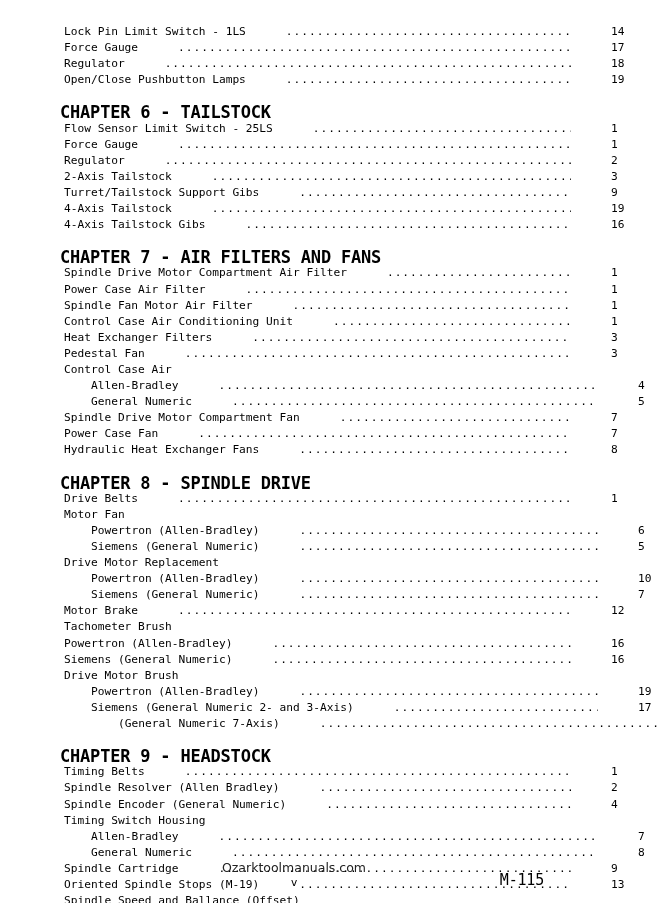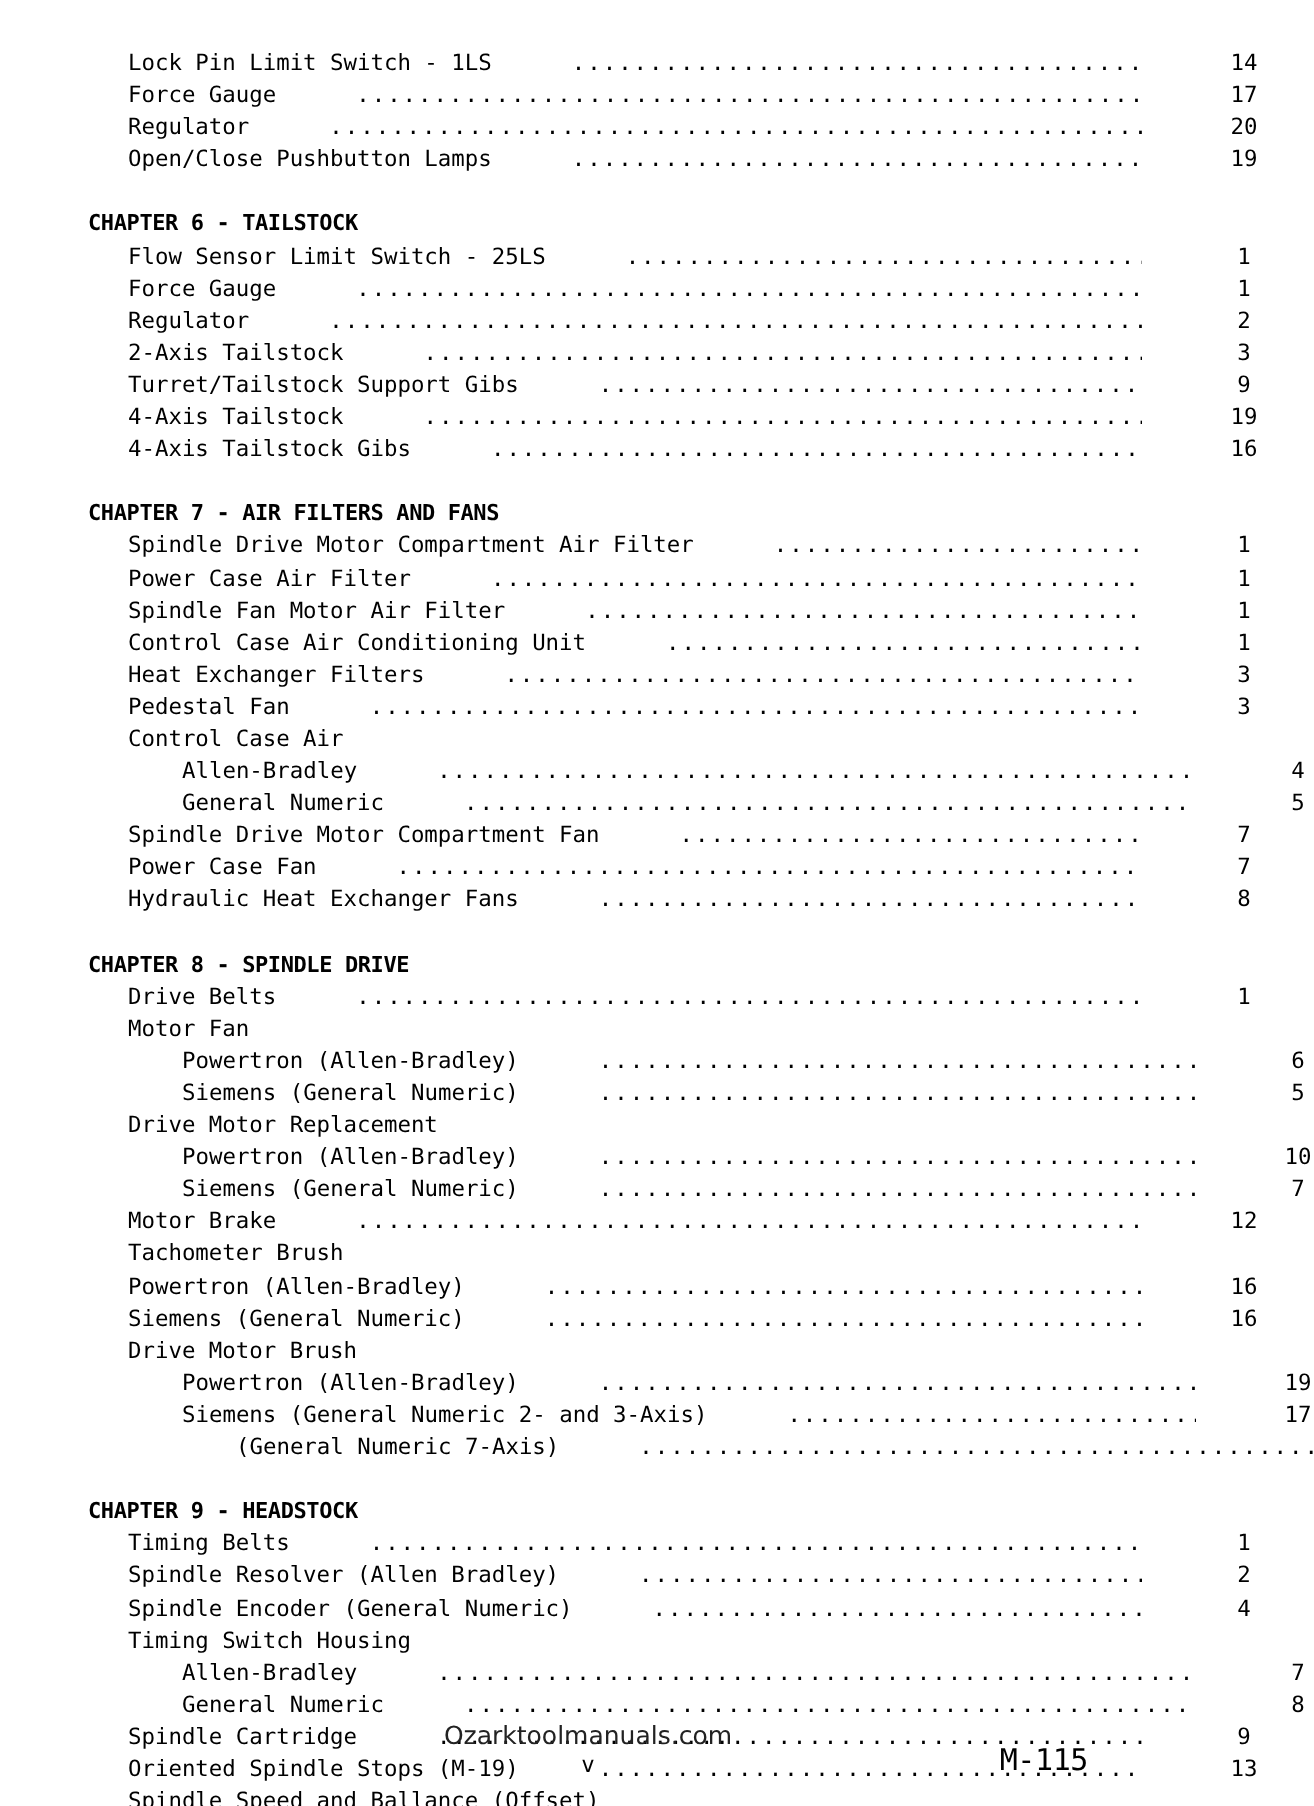--- a/index.html
+++ b/index.html
@@ -23,22 +23,23 @@
     padding: 24px 44px 0 44px;
   }
   .toc {
     font-size: 11.2px;
     line-height: 16.1px;
     letter-spacing: 0px;
   }
   .chapter-head {
     font-weight: bold;
     white-space: pre;
-    font-size: 11px;
+    font-size: 17px;
     letter-spacing: -0.2px;
+    margin-left: 16px;
   }
   .spacer {
     height: 16.1px;
   }
   .entry {
     display: flex;
     align-items: baseline;
     white-space: pre;
     width: 100%;
     gap: 36px;
@@ -51,21 +52,21 @@
     flex: 1 1 auto;
     overflow: hidden;
     white-space: nowrap;
     margin: 0 4px 0 4px;
     letter-spacing: 1.0px;
     font-size: 11.2px;
     min-width: 8px;
   }
   .entry .epage {
     flex: 0 0 auto;
-    text-align: center;
+    text-align: left;
     width: 22px;
     white-space: pre;
   }
   .entry.noleader .leader {
     visibility: hidden;
   }
   .ind1 { padding-left: 20px; }
   .ind2 { padding-left: 47px; }
   .ind3 { padding-left: 74px; }
 
@@ -95,21 +96,21 @@
     letter-spacing: -0.2px;
   }
 </style>
 </head>
 <body>
 
 <div class="page">
   <div class="toc" id="toc-root">
       <div class="entry ind1"><span class="etitle">Lock Pin Limit Switch - 1LS</span><span class="leader">.........................................................................................</span><span class="epage">14</span></div>
       <div class="entry ind1"><span class="etitle">Force Gauge</span><span class="leader">.........................................................................................</span><span class="epage">17</span></div>
-      <div class="entry ind1"><span class="etitle">Regulator</span><span class="leader">.........................................................................................</span><span class="epage">20</span></div>
+      <div class="entry ind1"><span class="etitle">Regulator</span><span class="leader">.........................................................................................</span><span class="epage">18</span></div>
       <div class="entry ind1"><span class="etitle">Open/Close Pushbutton Lamps</span><span class="leader">.........................................................................................</span><span class="epage">19</span></div>
       <div class="spacer"></div>
       <div class="chapter-head">CHAPTER 6 - TAILSTOCK</div>
       <div class="entry ind1"><span class="etitle">Flow Sensor Limit Switch - 25LS</span><span class="leader">.........................................................................................</span><span class="epage">1</span></div>
       <div class="entry ind1"><span class="etitle">Force Gauge</span><span class="leader">.........................................................................................</span><span class="epage">1</span></div>
       <div class="entry ind1"><span class="etitle">Regulator</span><span class="leader">.........................................................................................</span><span class="epage">2</span></div>
       <div class="entry ind1"><span class="etitle">2-Axis Tailstock</span><span class="leader">.........................................................................................</span><span class="epage">3</span></div>
       <div class="entry ind1"><span class="etitle">Turret/Tailstock Support Gibs</span><span class="leader">.........................................................................................</span><span class="epage">9</span></div>
       <div class="entry ind1"><span class="etitle">4-Axis Tailstock</span><span class="leader">.........................................................................................</span><span class="epage">19</span></div>
       <div class="entry ind1"><span class="etitle">4-Axis Tailstock Gibs</span><span class="leader">.........................................................................................</span><span class="epage">16</span></div>

